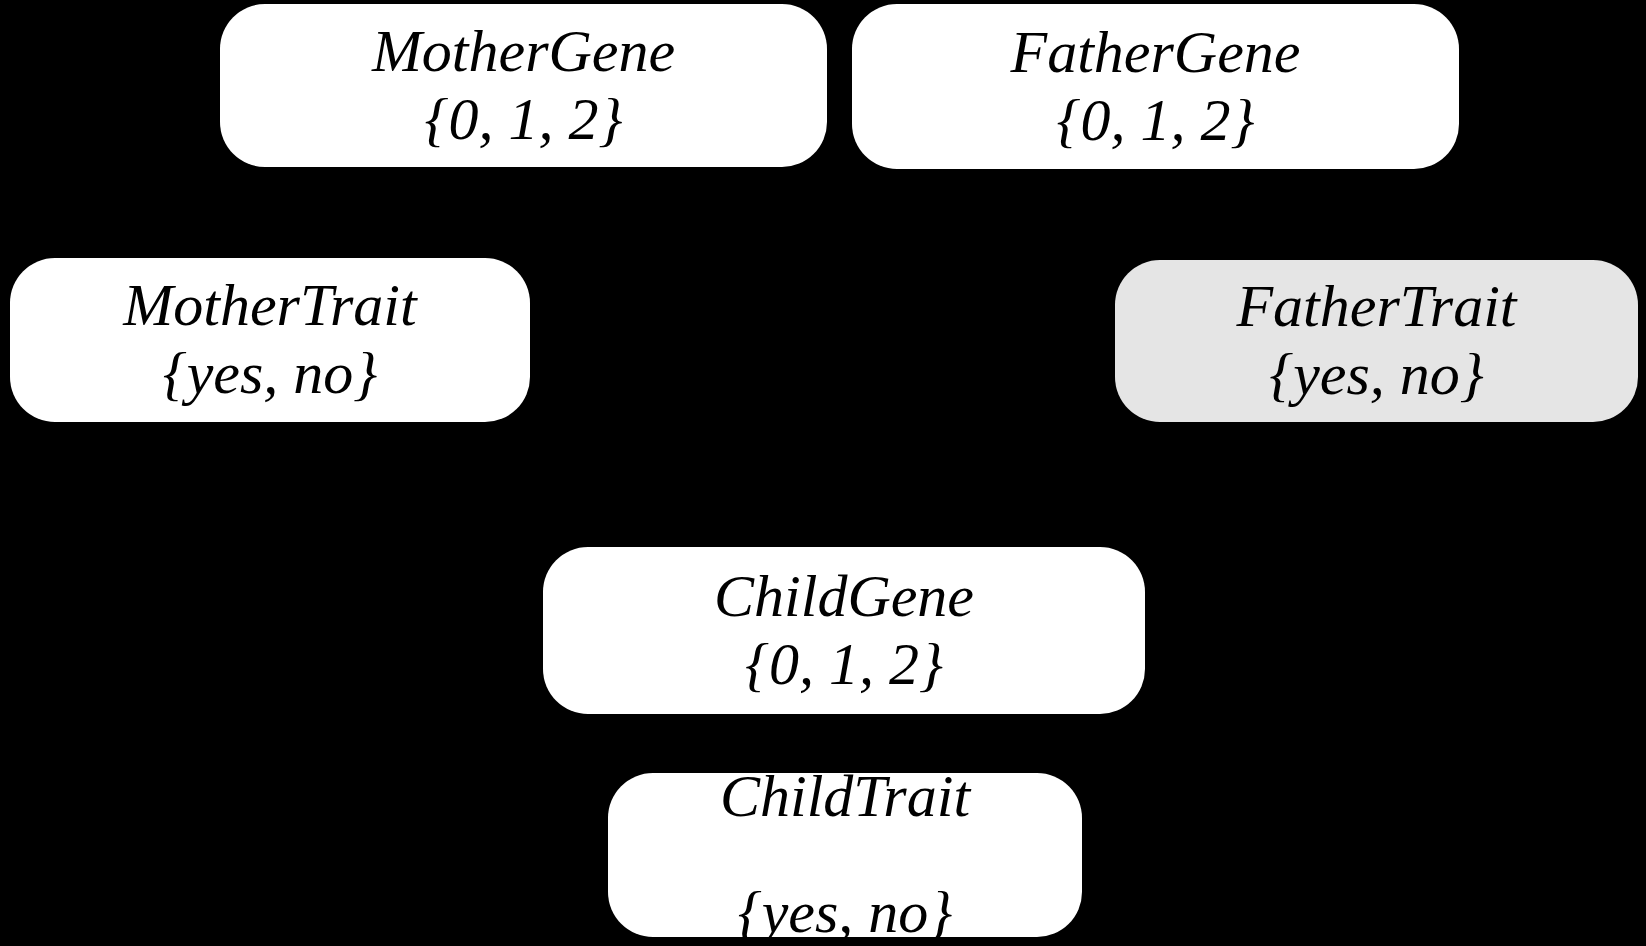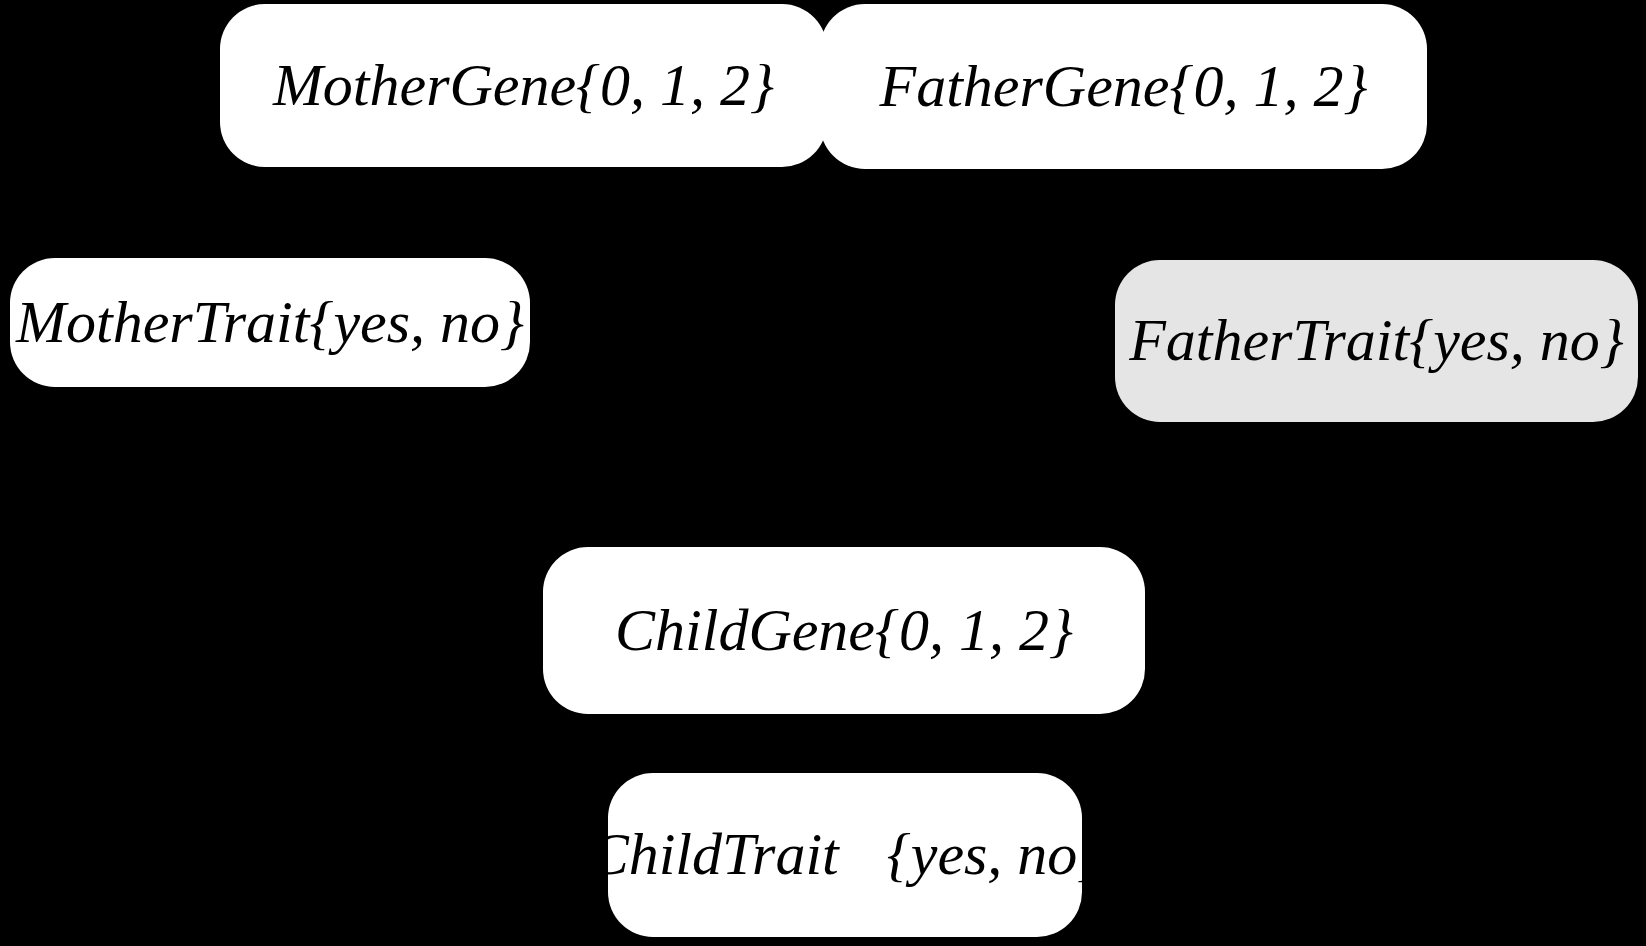--- a/index.html
+++ b/index.html
@@ -11,21 +11,21 @@
     position: relative;
     width: 1646px;
     height: 946px;
     overflow: hidden;
     font-family: "Liberation Serif", "DejaVu Serif", serif;
   }
   .node {
     position: absolute;
     border-radius: 45px;
     display: flex;
-    flex-direction: row;
+    flex-direction: column;
     align-items: center;
     justify-content: center;
     text-align: left;
     font-style: italic;
     font-size: 60px;
     line-height: 1.13;
     white-space: nowrap;
   }
   .node-label, .node-domain {
     display: block;
@@ -33,26 +33,26 @@
 </style>
 </head>
 <body>
 
 <div id="canvas" style="background: rgb(0, 0, 0);">
   <div class="node" style="left: 220px; top: 4px; width: 607px; height: 163px; background: rgb(255, 255, 255); color: rgb(0, 0, 0);">
     <span class="node-label">MotherGene</span>
     <span class="node-domain">{0, 1, 2}</span>
   </div>
 
-  <div class="node" style="left: 820px; top: 4px; width: 607px; height: 165px; background: rgb(255, 255, 255); color: rgb(0, 0, 0);">
+  <div class="node" style="left: 852px; top: 4px; width: 607px; height: 165px; background: rgb(255, 255, 255); color: rgb(0, 0, 0);">
     <span class="node-label">FatherGene</span>
     <span class="node-domain">{0, 1, 2}</span>
   </div>
 
-  <div class="node" style="left: 10px; top: 258px; width: 520px; height: 129px; background: rgb(255, 255, 255); color: rgb(0, 0, 0);">
+  <div class="node" style="left: 10px; top: 258px; width: 520px; height: 164px; background: rgb(255, 255, 255); color: rgb(0, 0, 0);">
     <span class="node-label">MotherTrait</span>
     <span class="node-domain">{yes, no}</span>
   </div>
 
   <div class="node" style="left: 1115px; top: 260px; width: 523px; height: 162px; background: #e5e5e5; color: rgb(0, 0, 0);">
     <span class="node-label">FatherTrait</span>
     <span class="node-domain">{yes, no}</span>
   </div>
 
   <div class="node" style="left: 543px; top: 508px; width: 602px; height: 167px; background: rgb(255, 255, 255); color: rgb(0, 0, 0); margin-top: 39px;">

